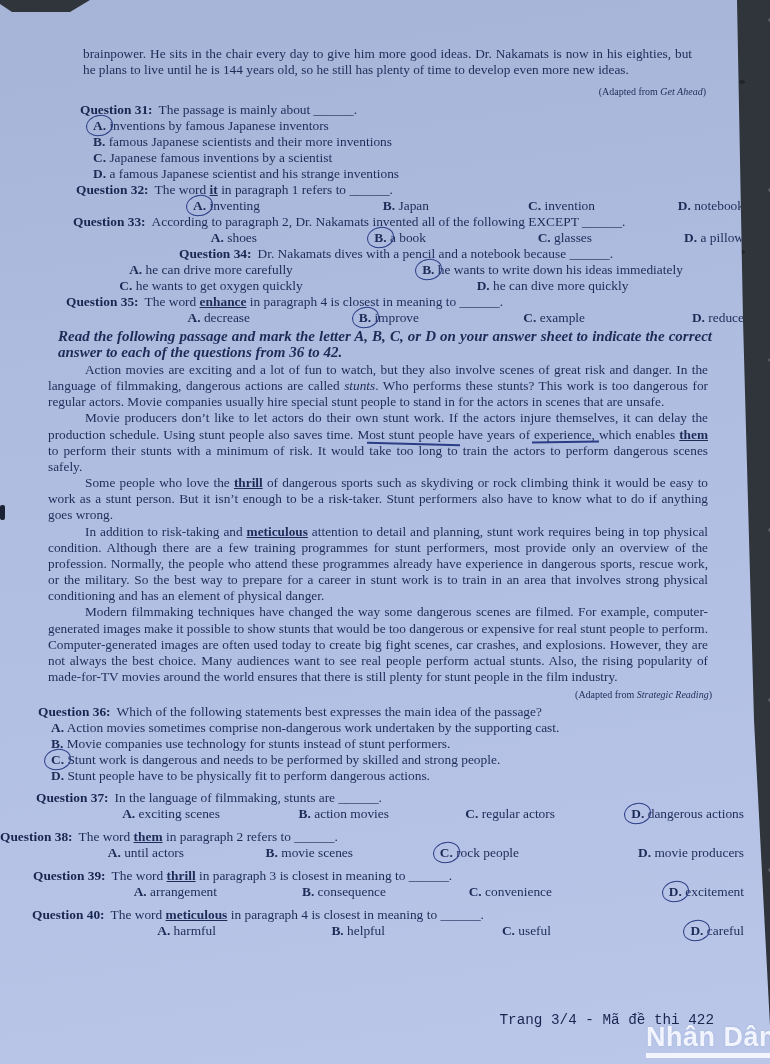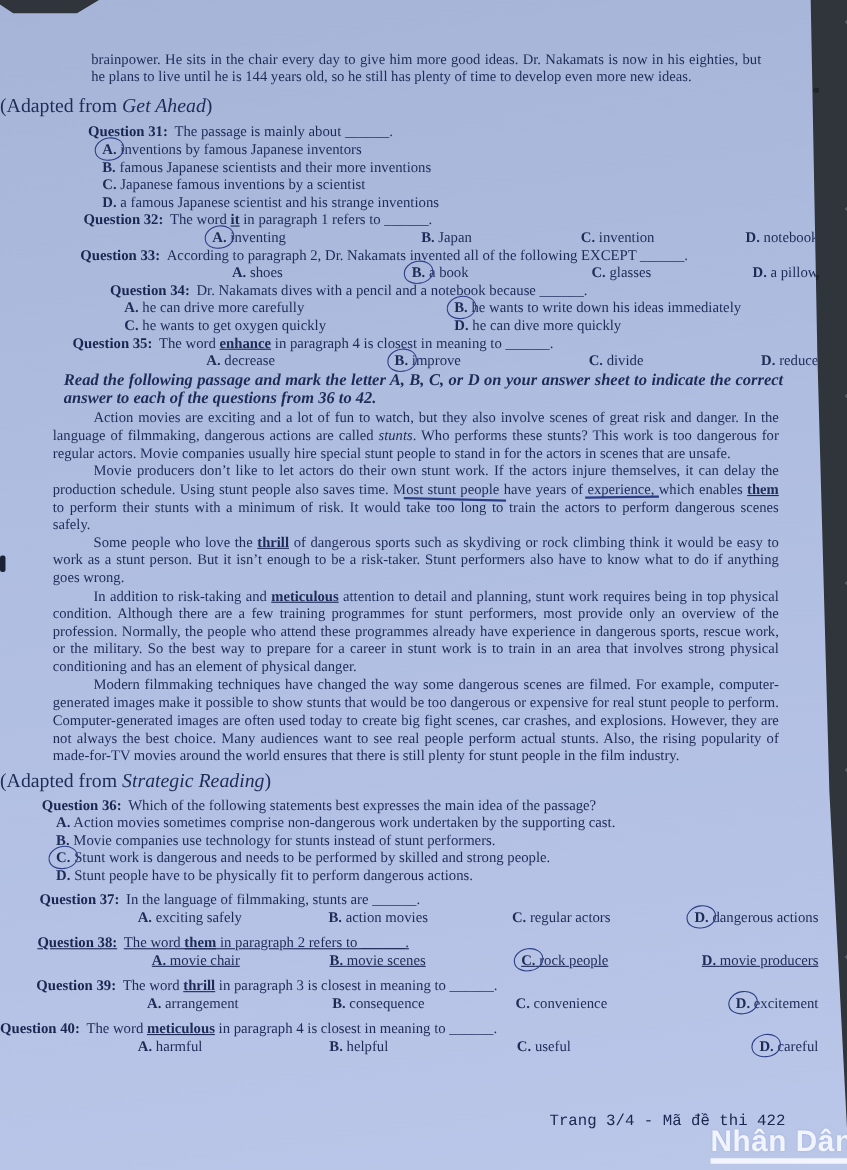--- a/index.html
+++ b/index.html
@@ -14,42 +14,42 @@
       radial-gradient(8px 7px at 42px 132px,#272c31 40%,transparent 41%),
       radial-gradient(10px 9px at 132px 152px,#434a52 40%,transparent 41%),
       radial-gradient(5px 4px at 90px 20px,#51585f 40%,transparent 41%);
     background-size:170px 170px;}
   .paper{position:absolute;left:0;top:0;width:770px;height:1064px;
     clip-path:polygon(0px 4px,12px 12px,70px 12px,90px 0px,737px 0px,743px 320px,754px 720px,772px 1064px,0px 1064px);
     background:linear-gradient(172deg,#a6b4d8 0%,#afbde1 40%,#b5c2e5 75%,#bac7e9 100%);
     color:#1f2b57;font-family:"Liberation Serif",serif;}
   .content{position:relative;padding-top:46px;}
   .intro{margin:0 78px 0 83px;font-size:13.3px;line-height:16.3px;text-align:justify;}
-  .adapted{font-size:18px;margin:7px 64px 5px 0;}
+  .adapted{text-align:right;font-size:10px;margin:7px 64px 5px 0;}
   .adapted.second{margin:4px 58px 4px 0;}
   .q{font-size:13.4px;line-height:16px;margin-right:26px;}
   .qlabel{margin-right:6px;color:#1a2550;}
   .kw{font-weight:bold;text-decoration:underline;text-align:right;}
   .optlist .opt{display:block;padding-left:13px;}
   .opts4{display:grid;grid-template-columns:171px 169px 166px 1fr;padding-left:13px;text-align:right;}
   .opts2{display:grid;grid-template-columns:300px 1fr;padding-left:13px;}
   .letter{font-weight:bold;}
   .circled{position:relative;}
   .circled::after{content:"";position:absolute;left:-7px;top:-3px;width:25px;height:19px;
     border:1.7px solid #2c3e86;border-radius:55% 50% 52% 48%;transform:rotate(-7deg);}
   .q31{margin-left:80px;}
   .q32{margin-left:76px;}
   .q33{margin-left:73px;}
-  .q34{margin-left:100px;}
+  .q34{margin-left:48px;text-align:center;}
   .q35{margin-left:66px;}
   .q36{margin-left:38px;margin-top:4px;}
   .q37{margin-left:36px;margin-top:6px;}
-  .q38{margin-left:34px;margin-top:7px;text-decoration:underline;}
+  .q38{margin-top:7px;}
   .q39{margin-left:33px;margin-top:7px;}
-  .q40{margin-top:7px;}
+  .q40{margin-left:32px;margin-top:7px;}
   .instruction{margin:2px 58px 2px 58px;font-weight:bold;font-style:italic;
     font-size:15px;line-height:16.2px;text-align:justify;}
   .passage p{margin:0 62px 0 48px;text-indent:37px;text-align:justify;
     font-size:13.3px;line-height:16.15px;}
   .pen-u{position:relative;}
   .pen-u::after{content:"";position:absolute;left:-2px;right:-4px;bottom:-1px;height:1.8px;
     background:#2b3d85;transform:rotate(-0.8deg);}
   .pen-o{position:relative;}
   .pen-o::before{content:"";position:absolute;left:-2px;right:-3px;top:0.5px;height:1.7px;
     background:#2b3d85;transform:rotate(1.4deg);}
@@ -110,21 +110,21 @@
           <span class="opt"><b class="letter">C.</b> <span>he wants to get oxygen quickly</span></span>
           <span class="opt"><b class="letter">D.</b> <span>he can dive more quickly</span></span>
         </div>
       </div>
 
       <div class="q q35">
         <div><b class="qlabel">Question 35:</b><span>The word </span><span class="kw">enhance</span><span> in paragraph 4 is closest in meaning to ______.</span></div>
         <div class="opts4">
           <span class="opt"><b class="letter">A.</b> <span>decrease</span></span>
           <span class="opt"><b class="letter circled">B.</b> <span>improve</span></span>
-          <span class="opt"><b class="letter">C.</b> <span>divide</span></span>
+          <span class="opt"><b class="letter">C.</b> <span>example</span></span>
           <span class="opt"><b class="letter">D.</b> <span>reduce</span></span>
         </div>
       </div>
 
       <div class="instruction">Read the following passage and mark the letter A, B, C, or D on your answer sheet to indicate the correct answer to each of the questions from 36 to 42.</div>
 
       <div class="passage">
         <p><span>Action movies are exciting and a lot of fun to watch, but they also involve scenes of great risk and danger. In the language of filmmaking, dangerous actions are called </span><i>stunts</i><span>. Who performs these stunts? This work is too dangerous for regular actors. Movie companies usually hire special stunt people to stand in for the actors in scenes that are unsafe.</span></p>
         <p><span>Movie producers don’t like to let actors do their own stunt work. If the actors injure themselves, it can delay the production schedule. Using stunt people also saves time. Most stunt people have years of </span><span class="pen-u">experience,</span><span> which enables </span><span class="kw">them</span><span> to perform their stunts with a minimum of risk. It would </span><span class="pen-o">take too long to</span><span> train the actors to perform dangerous scenes safely.</span></p>
         <p><span>Some people who love the </span><span class="kw">thrill</span><span> of dangerous sports such as skydiving or rock climbing think it would be easy to work as a stunt person. But it isn’t enough to be a risk-taker. Stunt performers also have to know what to do if anything goes wrong.</span></p>
@@ -140,31 +140,31 @@
           <span class="opt"><b class="letter">A.</b> <span>Action movies sometimes comprise non-dangerous work undertaken by the supporting cast.</span></span>
           <span class="opt"><b class="letter">B.</b> <span>Movie companies use technology for stunts instead of stunt performers.</span></span>
           <span class="opt"><b class="letter circled">C.</b> <span>Stunt work is dangerous and needs to be performed by skilled and strong people.</span></span>
           <span class="opt"><b class="letter">D.</b> <span>Stunt people have to be physically fit to perform dangerous actions.</span></span>
         </div>
       </div>
 
       <div class="q q37">
         <div><b class="qlabel">Question 37:</b><span>In the language of filmmaking, stunts are ______.</span></div>
         <div class="opts4">
-          <span class="opt"><b class="letter">A.</b> <span>exciting safely</span></span>
+          <span class="opt"><b class="letter">A.</b> <span>exciting scenes</span></span>
           <span class="opt"><b class="letter">B.</b> <span>action movies</span></span>
           <span class="opt"><b class="letter">C.</b> <span>regular actors</span></span>
           <span class="opt"><b class="letter circled">D.</b> <span>dangerous actions</span></span>
         </div>
       </div>
 
       <div class="q q38">
         <div><b class="qlabel">Question 38:</b><span>The word </span><span class="kw">them</span><span> in paragraph 2 refers to ______.</span></div>
         <div class="opts4">
-          <span class="opt"><b class="letter">A.</b> <span>movie chair</span></span>
+          <span class="opt"><b class="letter">A.</b> <span>until actors</span></span>
           <span class="opt"><b class="letter">B.</b> <span>movie scenes</span></span>
           <span class="opt"><b class="letter circled">C.</b> <span>rock people</span></span>
           <span class="opt"><b class="letter">D.</b> <span>movie producers</span></span>
         </div>
       </div>
 
       <div class="q q39">
         <div><b class="qlabel">Question 39:</b><span>The word </span><span class="kw">thrill</span><span> in paragraph 3 is closest in meaning to ______.</span></div>
         <div class="opts4">
           <span class="opt"><b class="letter">A.</b> <span>arrangement</span></span>

